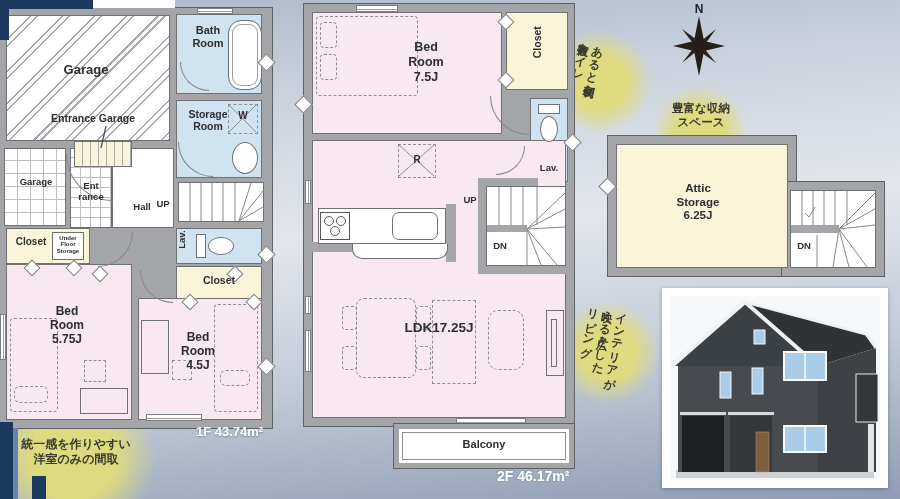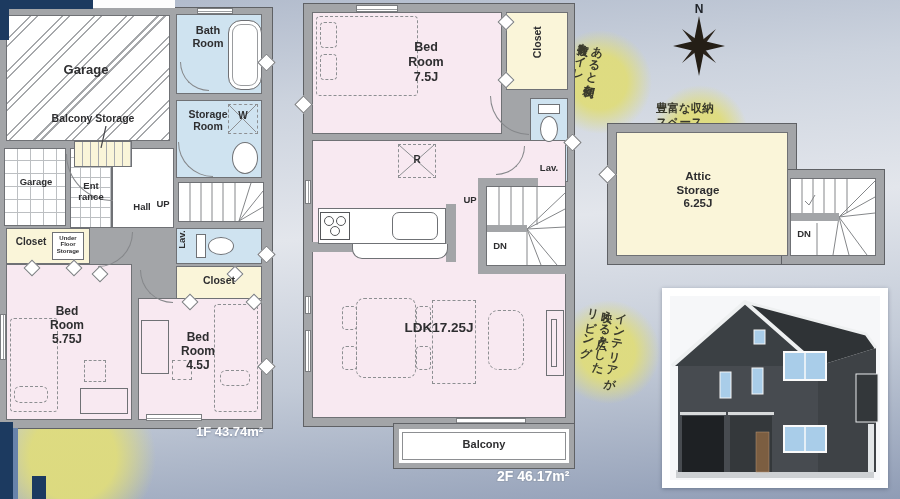--- a/index.html
+++ b/index.html
@@ -25,21 +25,21 @@
   .win-v{position:absolute;background:#fff;border:1px solid #7b7d80;box-sizing:border-box;}
   .win-v:after{content:"";position:absolute;top:0;bottom:0;left:50%;width:1px;background:#9a9c9f;}
   .grid12{background-image:repeating-linear-gradient(0deg,transparent 0 12px,#bcbfc2 12px 13px),
                           repeating-linear-gradient(90deg,transparent 0 12px,#bcbfc2 12px 13px);}
   .grid9{background-image:repeating-linear-gradient(0deg,transparent 0 9px,#bcbfc2 9px 10px),
                          repeating-linear-gradient(90deg,transparent 0 9px,#bcbfc2 9px 10px);}
   .hatch{background-image:repeating-linear-gradient(135deg,transparent 0 16px,#a6a8ab 16px 17.5px,transparent 17.5px 21px,#a6a8ab 21px 22.5px);}
   .vlines7{background-image:repeating-linear-gradient(90deg,transparent 0 7px,#a8aaad 7px 8px);}
   .circle{position:absolute;border-radius:50%;
           background:radial-gradient(circle closest-side,rgba(223,220,124,.95) 52%,rgba(223,220,124,0) 100%);}
-  .jp{position:absolute;font-weight:700;color:#3a3a2c;white-space:pre-line;font-family:Liberation Serif, serif;}
+  .jp{position:absolute;font-weight:700;color:#3a3a2c;white-space:pre-line;text-align:center;font-family:Liberation Serif, serif;}
   .jp-v{position:absolute;writing-mode:vertical-rl;font-weight:700;color:#3a3a2c;line-height:1.25;}
   .jp-v span{display:block;}
   .toilet-tank{position:absolute;background:#fff;border:1px solid #6f7175;box-sizing:border-box;}
   .toilet-bowl{position:absolute;background:#fff;border:1px solid #6f7175;border-radius:50%;box-sizing:border-box;}
   .area-lbl{position:absolute;color:#fff;font-weight:700;font-size:13px;
             text-shadow:0 1px 2px rgba(55,65,90,.45);}
   .navy{position:absolute;background:#1c3a60;}
   svg{display:block;}
 </style>
 </head>
@@ -56,20 +56,22 @@
     <span>あると便利な</span>
     <span>複数トイレ</span>
   </div>
   <div class="jp" style="left:656px;top:102px;width:90px;font-size:11.5px;line-height:1.2;z-index:3">豊富な収納
 スペース</div>
   <div class="jp-v" style="left:578px;top:302px;height:112px;font-size:11.5px;transform:rotate(10deg);z-index:3">
     <span>インテリアが</span>
     <span>映える広々とした</span>
     <span>リビング</span>
   </div>
+  <div class="jp" style="left:8px;top:437px;width:136px;font-size:12px;line-height:1.25;z-index:3">統一感を作りやすい
+洋室のみの間取</div>
 
   <div class="abs" style="left:667px;top:2px;width:64px;height:76px;z-index:4">
     <div class="abs" style="left:0;top:0;width:64px;text-align:center;font-weight:700;font-size:12px;color:#20242a">N</div>
     <svg class="abs" style="left:0;top:14px" width="64" height="60" viewBox="0 0 64 60">
       <polygon points="15,13 33,26 49,13 36,31 49,47 31,34 15,47 28,30" fill="#2a231b"></polygon>
       <polygon points="32,0 37,25 58,30 37,35 32,60 27,35 6,30 27,25" fill="#241e16"></polygon>
     </svg>
   </div>
 
   <div class="abs" style="left:0;top:8px;width:272px;height:420px;z-index:5">
@@ -138,21 +140,21 @@
     <div class="wg" style="left:248px;top:288px"></div>
 
     <div class="win-h" style="left:197px;top:0;width:36px;height:6px"></div>
     <div class="win-v" style="left:0;top:306px;width:6px;height:46px"></div>
     <div class="win-h" style="left:146px;top:406px;width:56px;height:7px"></div>
     <div class="dw" style="left:260px;top:48px"></div>
     <div class="dw" style="left:260px;top:240px"></div>
     <div class="dw" style="left:260px;top:352px"></div>
 
     <div class="lbl" style="left:50px;top:54px;width:72px;font-size:13px">Garage</div>
-    <div class="lbl" style="left:28px;top:104px;width:130px;font-size:10.5px">Balcony Storage</div>
+    <div class="lbl" style="left:28px;top:104px;width:130px;font-size:10.5px">Entrance Garage</div>
     <svg class="abs" style="left:98px;top:118px" width="10" height="22">
         <line x1="8" y1="0" x2="3" y2="22" stroke="#45454a" stroke-width="1.2"></line>
       </svg>
     <div class="lbl" style="left:180px;top:16px;width:56px">Bath
 Room</div>
     <div class="lbl" style="left:178px;top:100px;width:60px;font-size:10.5px">Storage
 Room</div>
     <div class="lbl lbl-sm" style="left:12px;top:168px;width:48px">Garage</div>
     <div class="lbl lbl-sm" style="left:72px;top:172px;width:38px">Ent
 rance</div>
@@ -260,21 +262,21 @@
     <div class="lbl" style="left:82px;top:36px;width:80px;font-size:12.5px">Bed
 Room
 7.5J</div>
     <div class="lbl" style="left:208px;top:32px;width:50px;font-size:10.5px;transform:rotate(-90deg)">Closet</div>
     <div class="lbl lbl-sm" style="left:230px;top:158px;width:30px">Lav.</div>
     <div class="lbl lbl-sm" style="left:152px;top:190px;width:28px">UP</div>
     <div class="lbl lbl-sm" style="left:182px;top:236px;width:28px">DN</div>
     <div class="lbl" style="left:80px;top:316px;width:110px;font-size:13.5px;font-weight:700">LDK17.25J</div>
   </div>
 
-  <div class="abs" style="left:608px;top:124px;width:278px;height:140px;z-index:5">
+  <div class="abs" style="left:608px;top:136px;width:278px;height:140px;z-index:5">
     <div class="panel" style="left:0;top:0;width:188px;height:140px"></div>
     <div class="panel" style="left:174px;top:46px;width:102px;height:94px"></div>
     <div class="room cream" style="left:8px;top:8px;width:172px;height:124px"></div>
     <div class="room wht" style="left:182px;top:54px;width:86px;height:78px">
       <svg width="84" height="76" viewBox="0 0 84 76">
         <g stroke="#85878a" stroke-width="1" fill="none">
           <line x1="11" y1="0" x2="11" y2="34"></line>
             <line x1="22" y1="0" x2="22" y2="34"></line>
           <line x1="33" y1="0" x2="33" y2="34"></line>
             <line x1="44" y1="0" x2="44" y2="34"></line>

